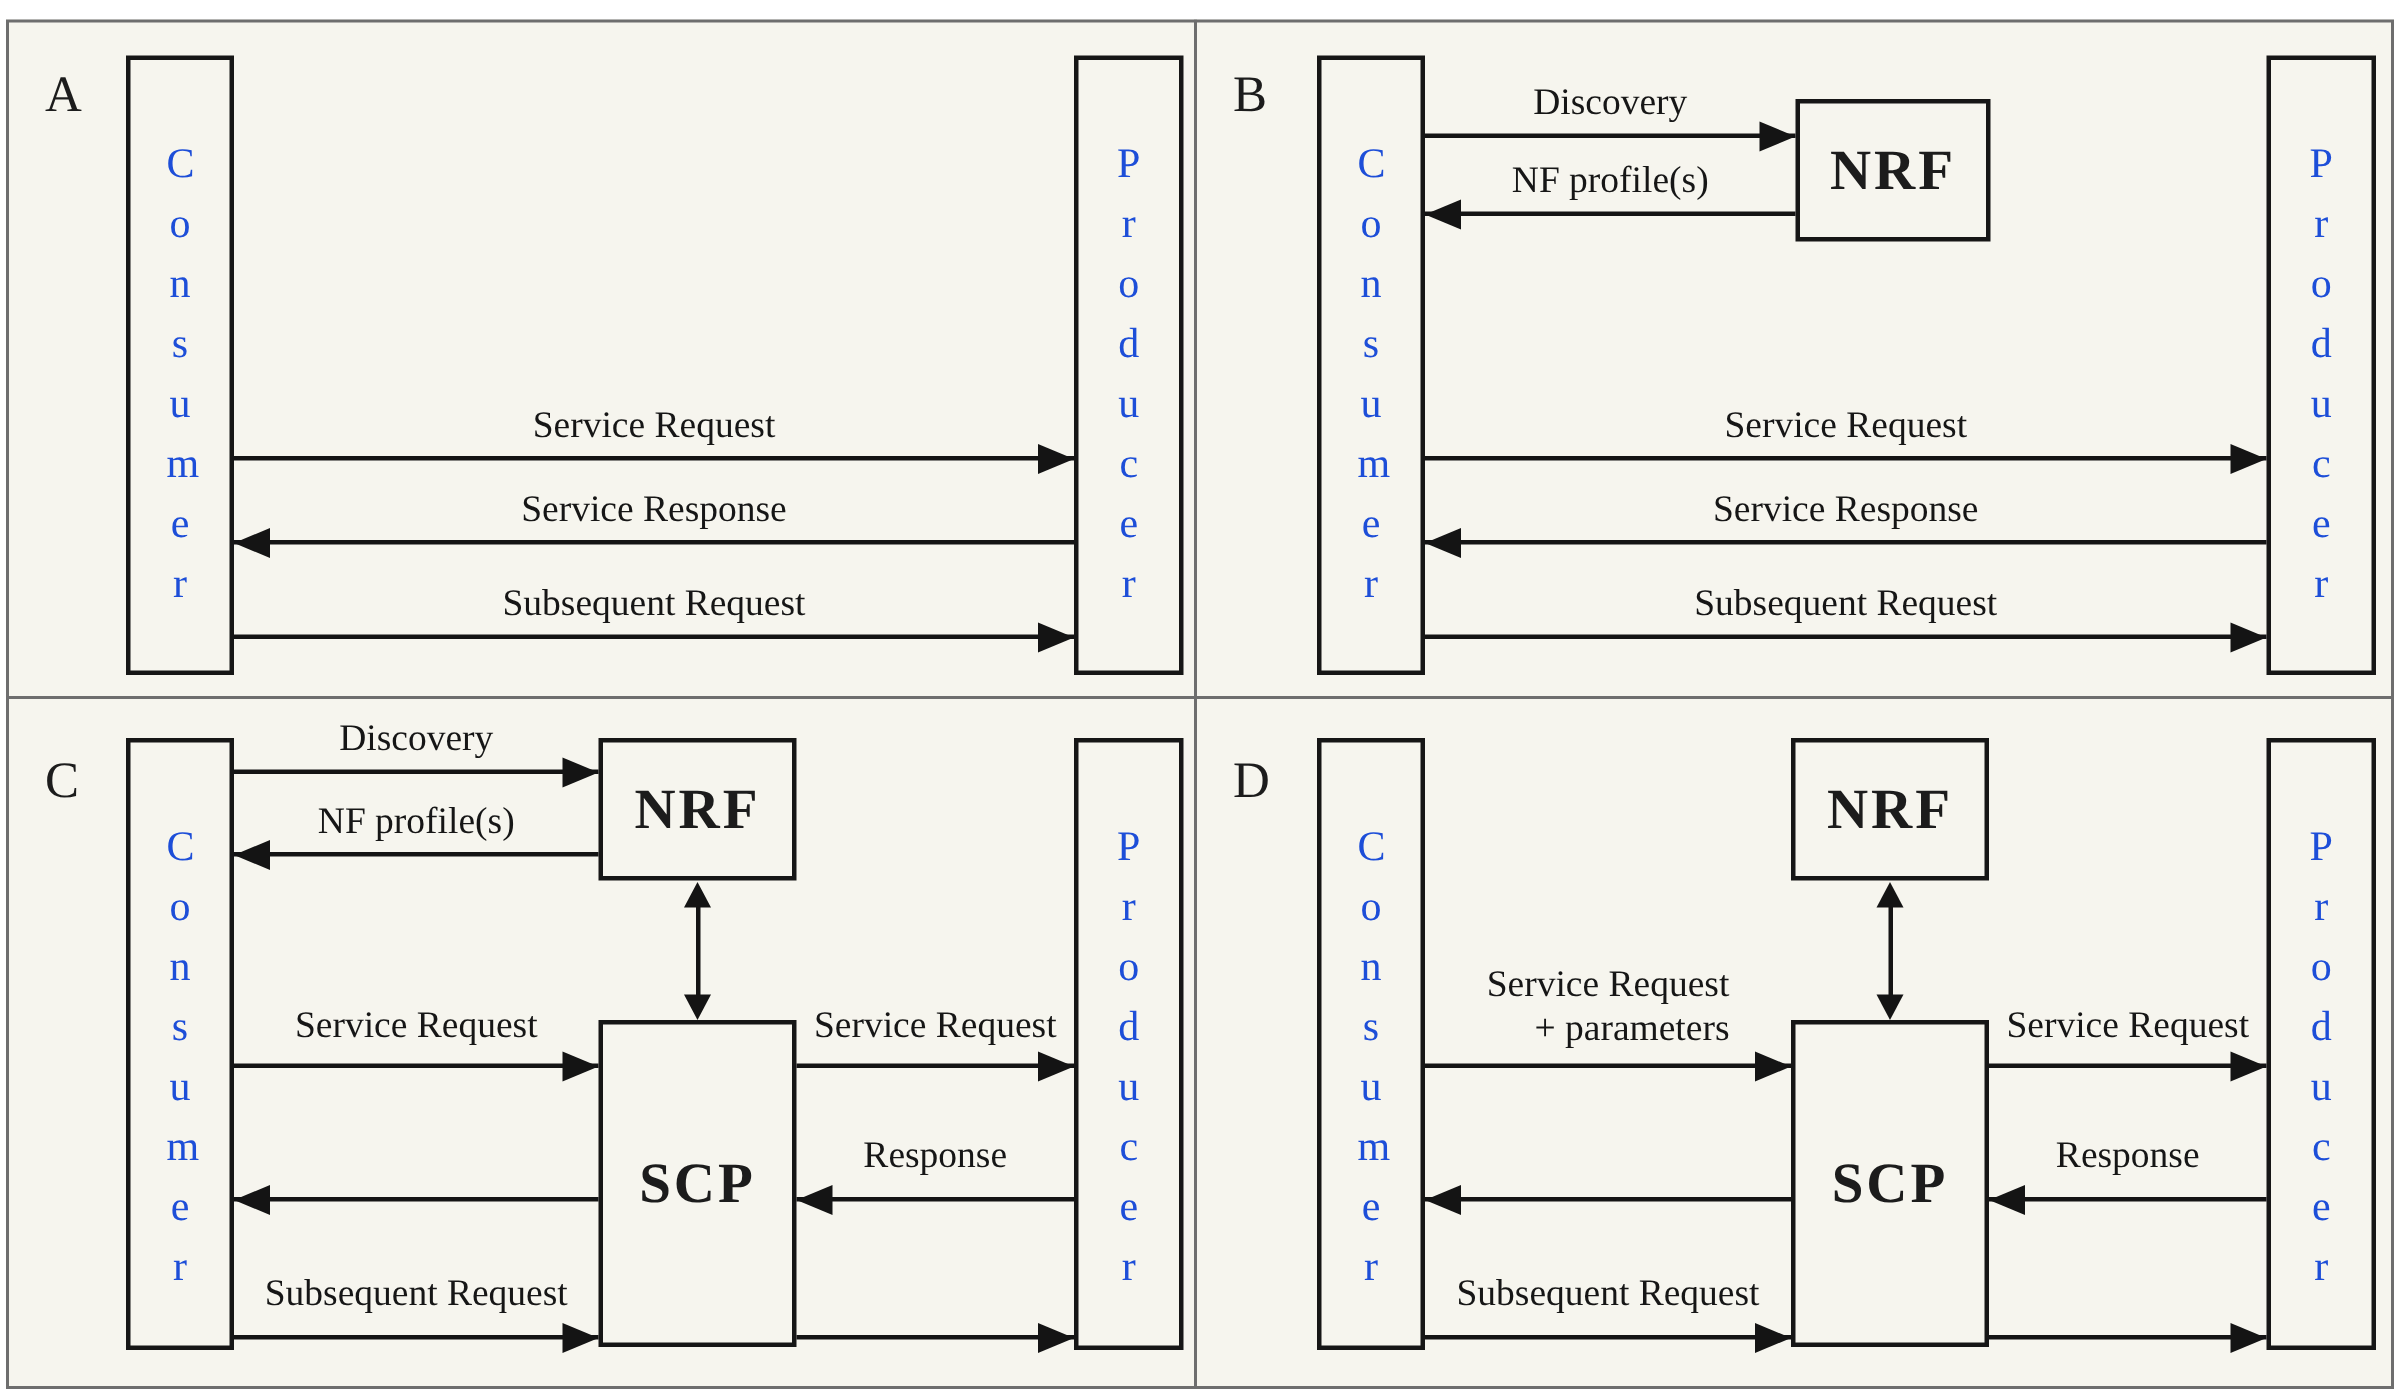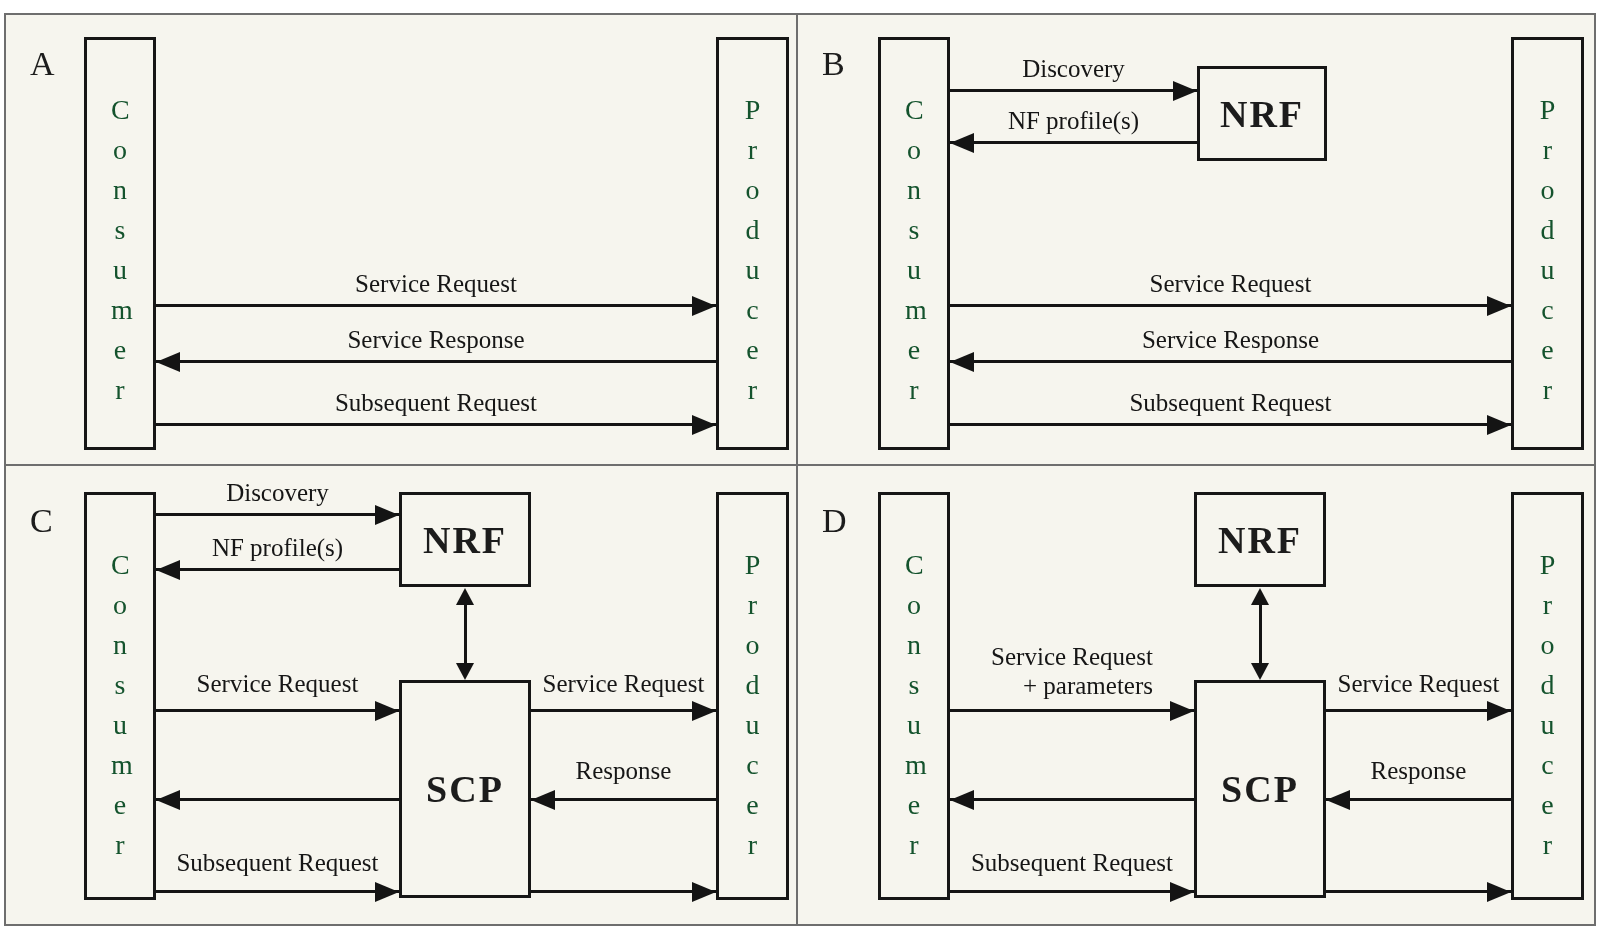--- a/index.html
+++ b/index.html
@@ -13,21 +13,21 @@
     background:#f6f5ee;border:2px solid #6e6e6e;
   }
   .corner{
     position:absolute;left:24px;top:32px;font-size:34px;line-height:34px;
   }
   .ebox{
     position:absolute;box-sizing:border-box;border:3px solid #161616;
   }
   .vtext{
     width:18px;margin:50px auto 0;word-break:break-all;text-align:center;
-    font-size:28px;line-height:40px;color:#14532d;
+    font-size:28px;line-height:40px;color:#1d4ed8;
   }
   .bigbox{
     position:absolute;box-sizing:border-box;border:3px solid #161616;
     display:flex;align-items:center;justify-content:center;
   }
   .bigbox span{font-size:38px;letter-spacing:2px;font-weight:bold;}
   .hline{position:absolute;height:3px;background:#141414;}
   .vline{position:absolute;width:3px;background:#141414;}
   .ah-r{
     position:absolute;width:0;height:0;

